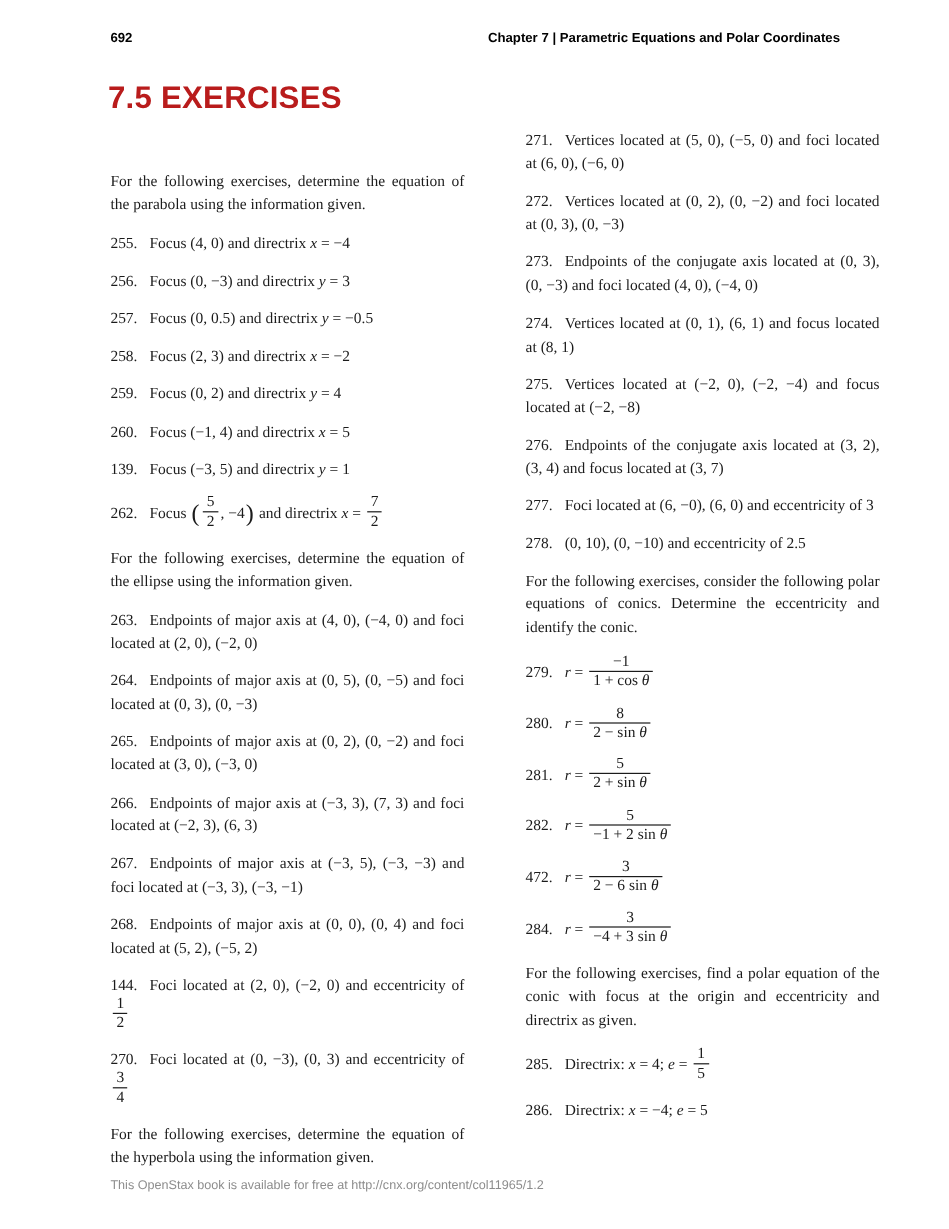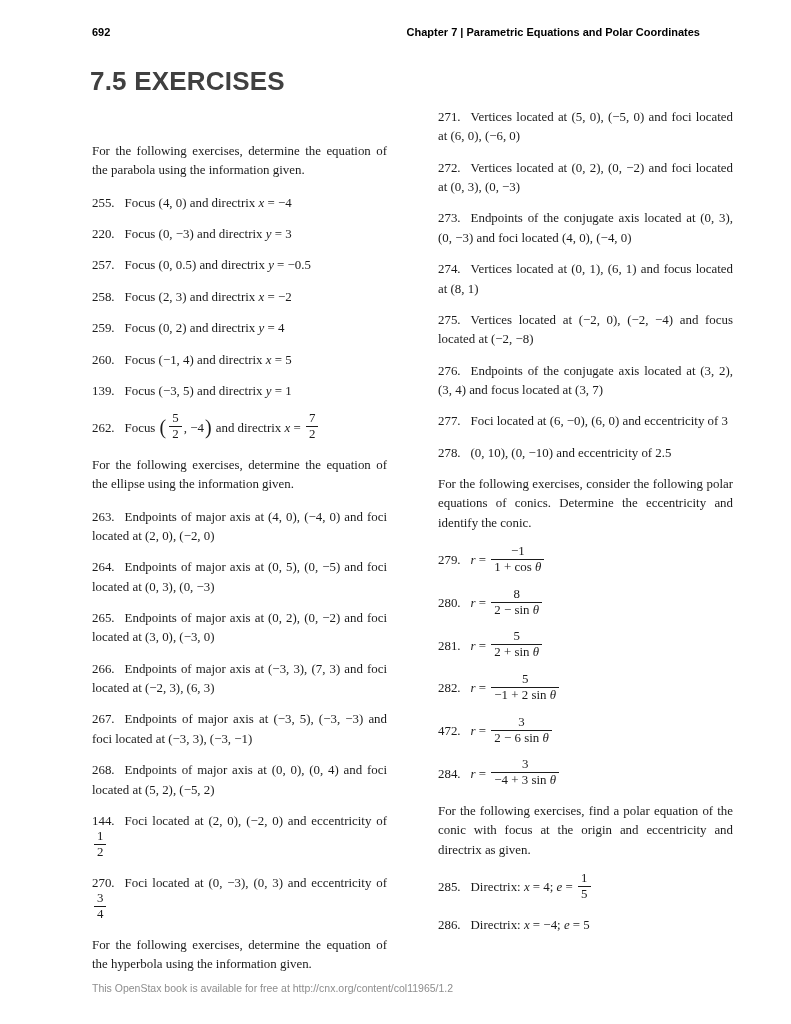--- a/index.html
+++ b/index.html
@@ -44,26 +44,26 @@
 </style>
 </head>
 <body>
 
 <div class="page">
   <div class="runhead">
     <span>692</span>
     <span>Chapter 7 | Parametric Equations and Polar Coordinates</span>
   </div>
 
-  <div class="sec-title" style="color: #404040;">7.5 EXERCISES</div>
+  <div class="sec-title" style="color: #b91c1c;">7.5 EXERCISES</div>
 
   <div class="col col-left">
       <div class="intro">For the following exercises, determine the equation of the parabola using the information given.</div>
       <div class="exercise"><span class="exnum">255.</span><span>Focus (4, 0) and directrix <span class="mvar">x</span> = −4</span></div>
-      <div class="exercise"><span class="exnum">220.</span><span>Focus (0, −3) and directrix <span class="mvar">y</span> = 3</span></div>
+      <div class="exercise"><span class="exnum">256.</span><span>Focus (0, −3) and directrix <span class="mvar">y</span> = 3</span></div>
       <div class="exercise"><span class="exnum">257.</span><span>Focus (0, 0.5) and directrix <span class="mvar">y</span> = −0.5</span></div>
       <div class="exercise"><span class="exnum">258.</span><span>Focus (2, 3) and directrix <span class="mvar">x</span> = −2</span></div>
       <div class="exercise"><span class="exnum">259.</span><span>Focus (0, 2) and directrix <span class="mvar">y</span> = 4</span></div>
       <div class="exercise"><span class="exnum">260.</span><span>Focus (−1, 4) and directrix <span class="mvar">x</span> = 5</span></div>
       <div class="exercise"><span class="exnum">139.</span><span>Focus (−3, 5) and directrix <span class="mvar">y</span> = 1</span></div>
       <div class="exercise"><span class="exnum">262.</span><span>Focus <span class="bigp">(</span><span class="frac">
             <span class="fnum">5</span>
             <span class="fden">2</span>
           </span>, −4<span class="bigp">)</span> and directrix <span class="mvar">x</span> = <span class="frac">
             <span class="fnum">7</span>

